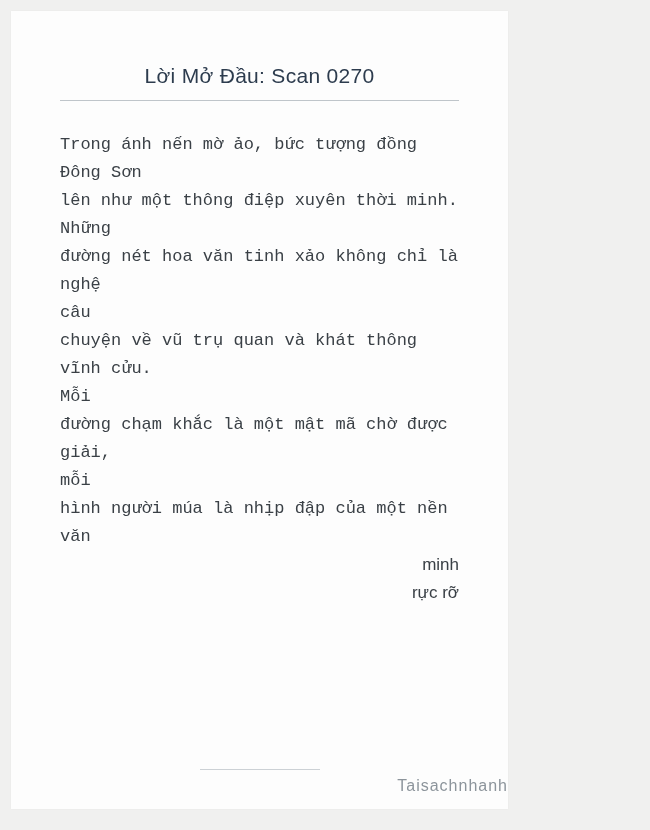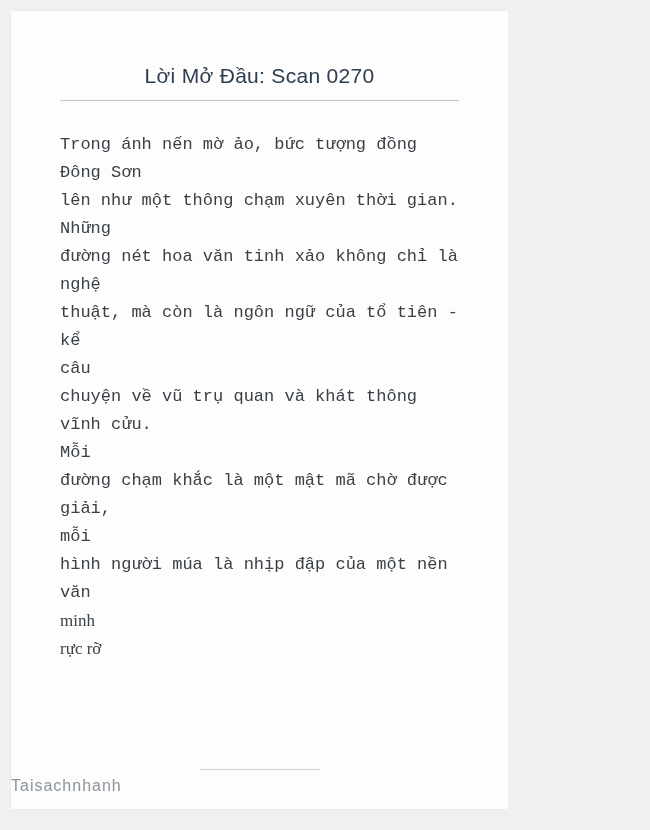--- a/index.html
+++ b/index.html
@@ -47,24 +47,25 @@
     flex: 1;
     padding: 30px 49px 0 49px;
   }
   .line {
     font-size: 17px;
     line-height: 28px;
     color: var(--body-text, #3a4046);
     font-family: Liberation Mono, monospace;
   }
   .line.serif {
-    font-family: Liberation Serif, serif;
+    font-family: Liberation Sans, sans-serif;
+    text-align: right;
   }
   .footer {
-    text-align: left;
+    text-align: right;
     padding-bottom: 12px;
   }
   .footer-divider {
     border: none;
     border-top: 1px solid var(--footer-divider, #ccd1d5);
     width: 120px;
     margin: 0 auto 5px auto;
   }
   .brand {
     display: inline-block;
@@ -80,23 +81,22 @@
 <div class="card">
 
   <div class="header">
     <h1 class="page-title">Lời Mở Đầu: Scan 0270</h1>
     <hr class="header-divider">
   </div>
 
   <div class="main">
     <div id="body-lines">
         <div class="line">Trong ánh nến mờ ảo, bức tượng đồng Đông Sơn</div>
-        <div class="line">lên như một thông chạm xuyên thời gian. Những</div>
+        <div class="line">lên như một thông điệp xuyên thời minh. Những</div>
         <div class="line">đường nét hoa văn tinh xảo không chỉ là nghệ</div>
-        <div class="line">thuật, mà còn là ngôn ngữ của tổ tiên - kể</div>
         <div class="line">câu</div>
         <div class="line">chuyện về vũ trụ quan và khát thông vĩnh cửu.</div>
         <div class="line">Mỗi</div>
         <div class="line">đường chạm khắc là một mật mã chờ được giải,</div>
         <div class="line">mỗi</div>
         <div class="line">hình người múa là nhịp đập của một nền văn</div>
         <div class="line serif">minh</div>
         <div class="line serif">rực rỡ</div>
       </div>
   </div>

